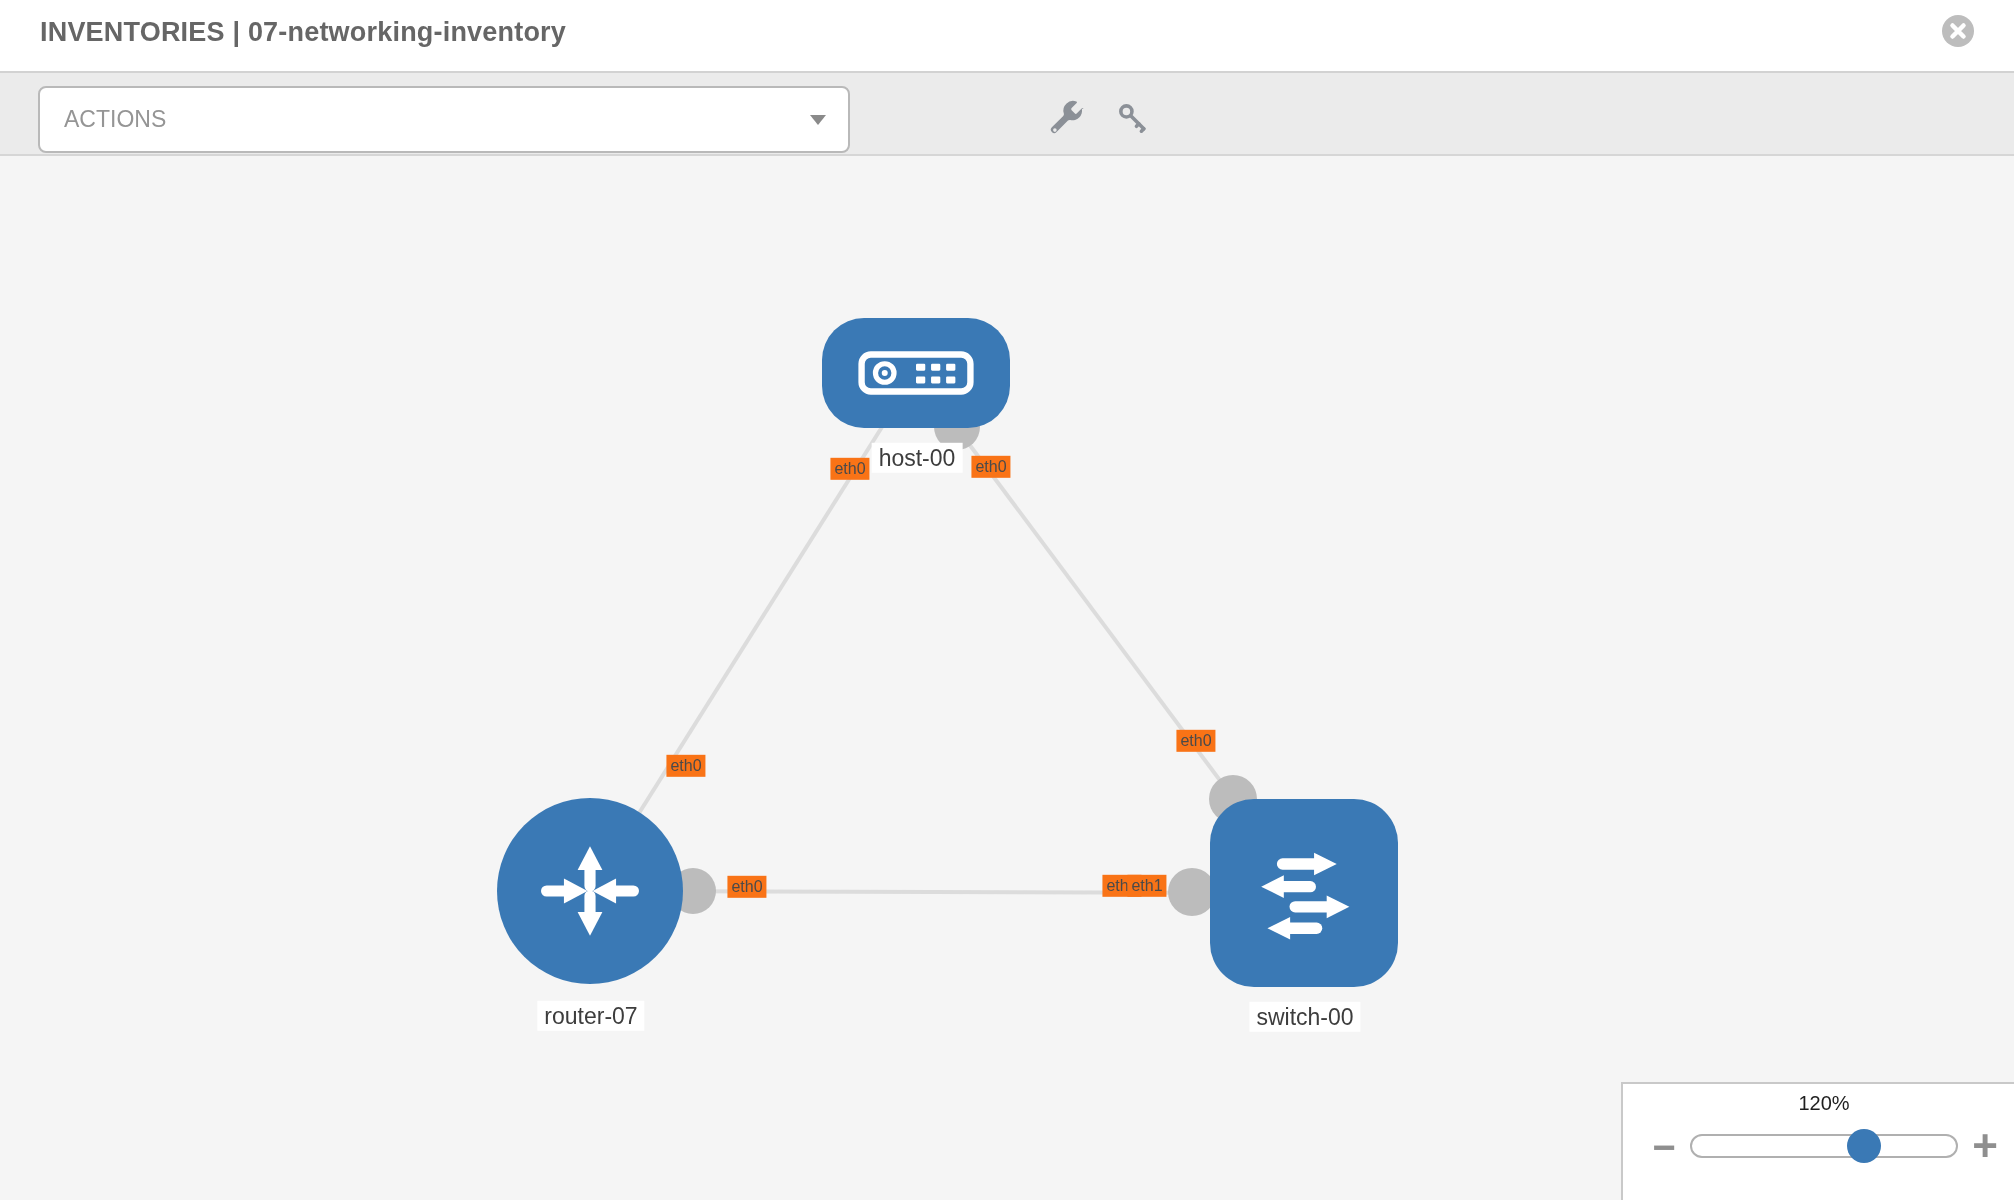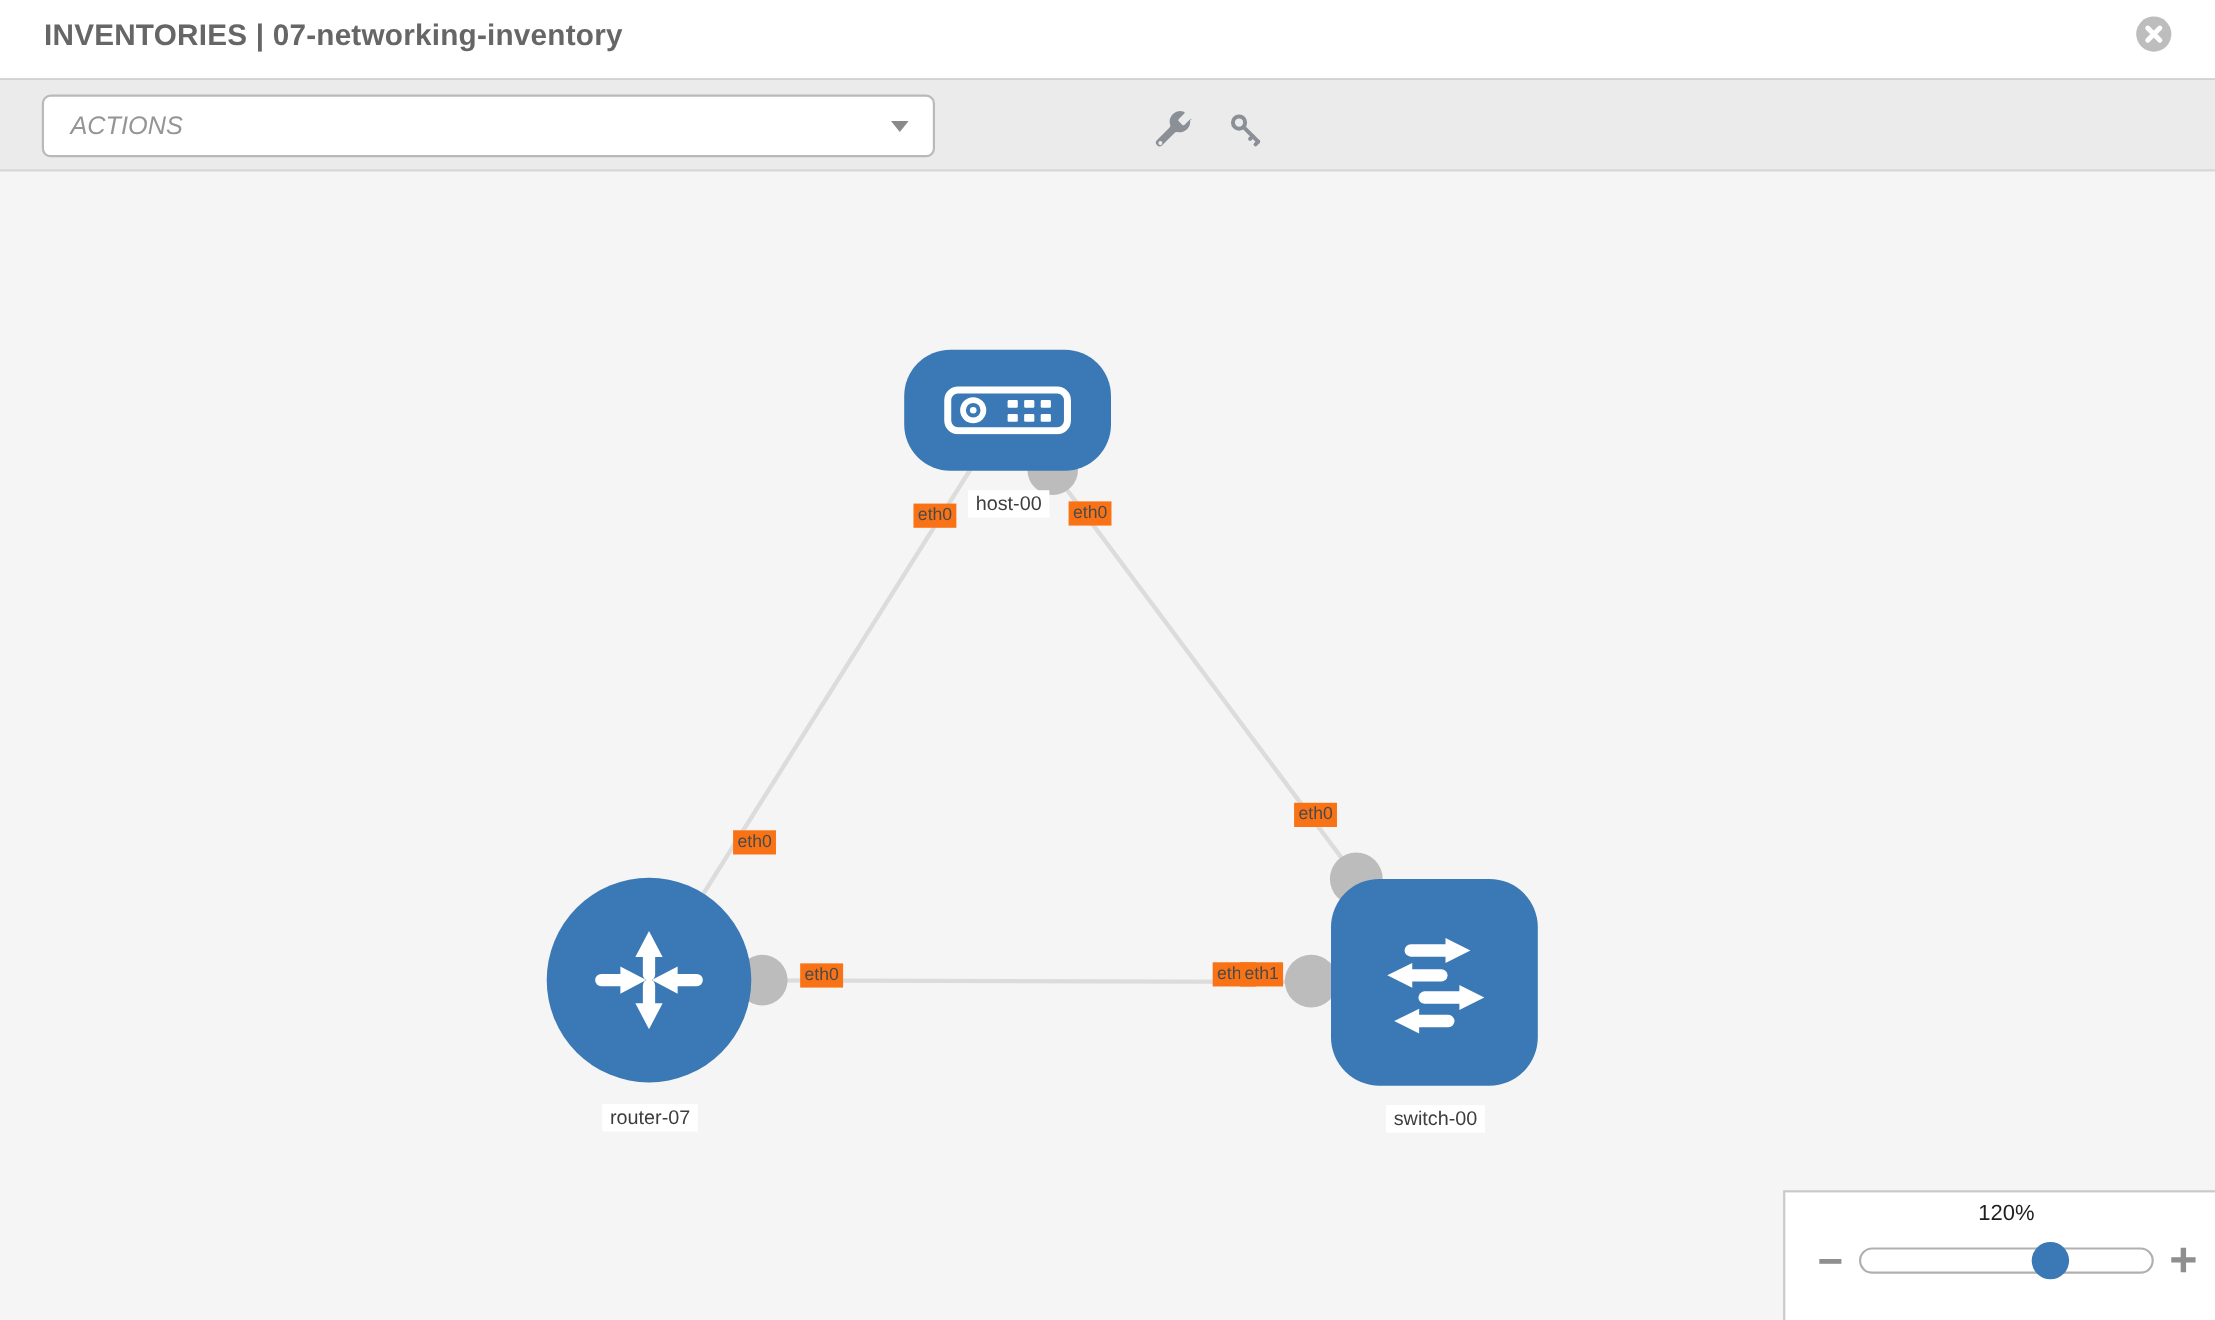--- a/index.html
+++ b/index.html
@@ -6,33 +6,33 @@
   body{font-family:"Liberation Sans",sans-serif;}
   #app{position:relative;width:2014px;height:1200px;background:#f5f5f5;overflow:hidden;}
 
   
   .header{position:absolute;left:0;top:0;width:2014px;height:73px;background:#ffffff;border-bottom:2px solid #d2d2d2;box-sizing:border-box;}
   .title{position:absolute;left:40px;top:17px;font-size:27px;font-weight:700;color:#666666;letter-spacing:.2px;}
   .close-btn{position:absolute;left:1942px;top:15px;width:32px;height:32px;border-radius:50%;background:#bdbdbd;cursor:pointer;}
 
   
   .toolbar{position:absolute;left:0;top:73px;width:2014px;height:83px;background:#ebebeb;border-bottom:2px solid #d6d6d6;box-sizing:border-box;}
-  .select{position:absolute;top:13px;height:57px;background:#ffffff;border:2px solid #b9b9b9;border-radius:8px;box-sizing:border-box;display:flex;align-items:center;color:#959595;font-size:23px;padding:0 24px;cursor:pointer;font-style:italic;}
+  .select{position:absolute;top:13px;height:67px;background:#ffffff;border:2px solid #b9b9b9;border-radius:8px;box-sizing:border-box;display:flex;align-items:center;color:#959595;font-size:23px;padding:0 24px;cursor:pointer;}
   .select .caret{position:absolute;right:22px;top:50%;transform:translateY(-50%);}
   .tool-icon{position:absolute;width:42px;height:42px;top:24px;color:#8b9097;display:flex;align-items:center;justify-content:center;cursor:pointer;}
 
   
   .canvas{position:absolute;left:0;top:156px;width:2014px;height:1044px;background:#f5f5f5;overflow:hidden;}
   .links-layer{position:absolute;left:0;top:0;z-index:1;}
   .node{position:absolute;z-index:4;background:#3a79b5;display:flex;align-items:center;justify-content:center;cursor:pointer;}
   .node.host{left:822px;top:162px;width:188px;height:110px;border-radius:42px;}
   .node.router{left:497px;top:642px;width:186px;height:186px;border-radius:50%;}
   .node.switch{left:1210px;top:643px;width:188px;height:188px;border-radius:44px;}
   .iface{position:absolute;z-index:5;transform:translate(-50%,-50%);background:#f97316;color:#4a4a4a;font-size:16px;padding:2px 4px;white-space:nowrap;line-height:1.15;}
-  .node-label{position:absolute;z-index:6;transform:translate(-50%,-50%);background:#ffffff;color:#3d3d3d;font-size:18px;padding:2px 7px;white-space:nowrap;line-height:1.15;}
+  .node-label{position:absolute;z-index:6;transform:translate(-50%,-50%);background:#ffffff;color:#3d3d3d;font-size:23px;padding:2px 7px;white-space:nowrap;line-height:1.15;}
   .iface.front{z-index:7;}
 
   
   .zoom-panel{position:absolute;left:1621px;top:1082px;width:404px;height:130px;background:#ffffff;border:2px solid #c9c9c9;box-sizing:border-box;z-index:8;}
   .zoom-level{position:absolute;left:67px;top:8px;width:268px;text-align:center;font-size:20px;color:#1f1f1f;}
   .zoom-btn{position:absolute;width:42px;height:52px;display:flex;align-items:center;justify-content:center;color:#8f8f8f;font-weight:700;cursor:pointer;}
   .zoom-minus{left:20px;top:37px;font-size:40px;}
   .zoom-plus{left:341px;top:36px;font-size:44px;}
   .zoom-track{position:absolute;left:67px;top:50px;width:268px;height:24px;background:#ffffff;border:2px solid #b0b0b0;border-radius:13px;box-sizing:border-box;cursor:pointer;}
   .zoom-thumb{position:absolute;left:155px;top:-7px;width:34px;height:34px;border-radius:50%;background:#3a79b5;cursor:grab;}

